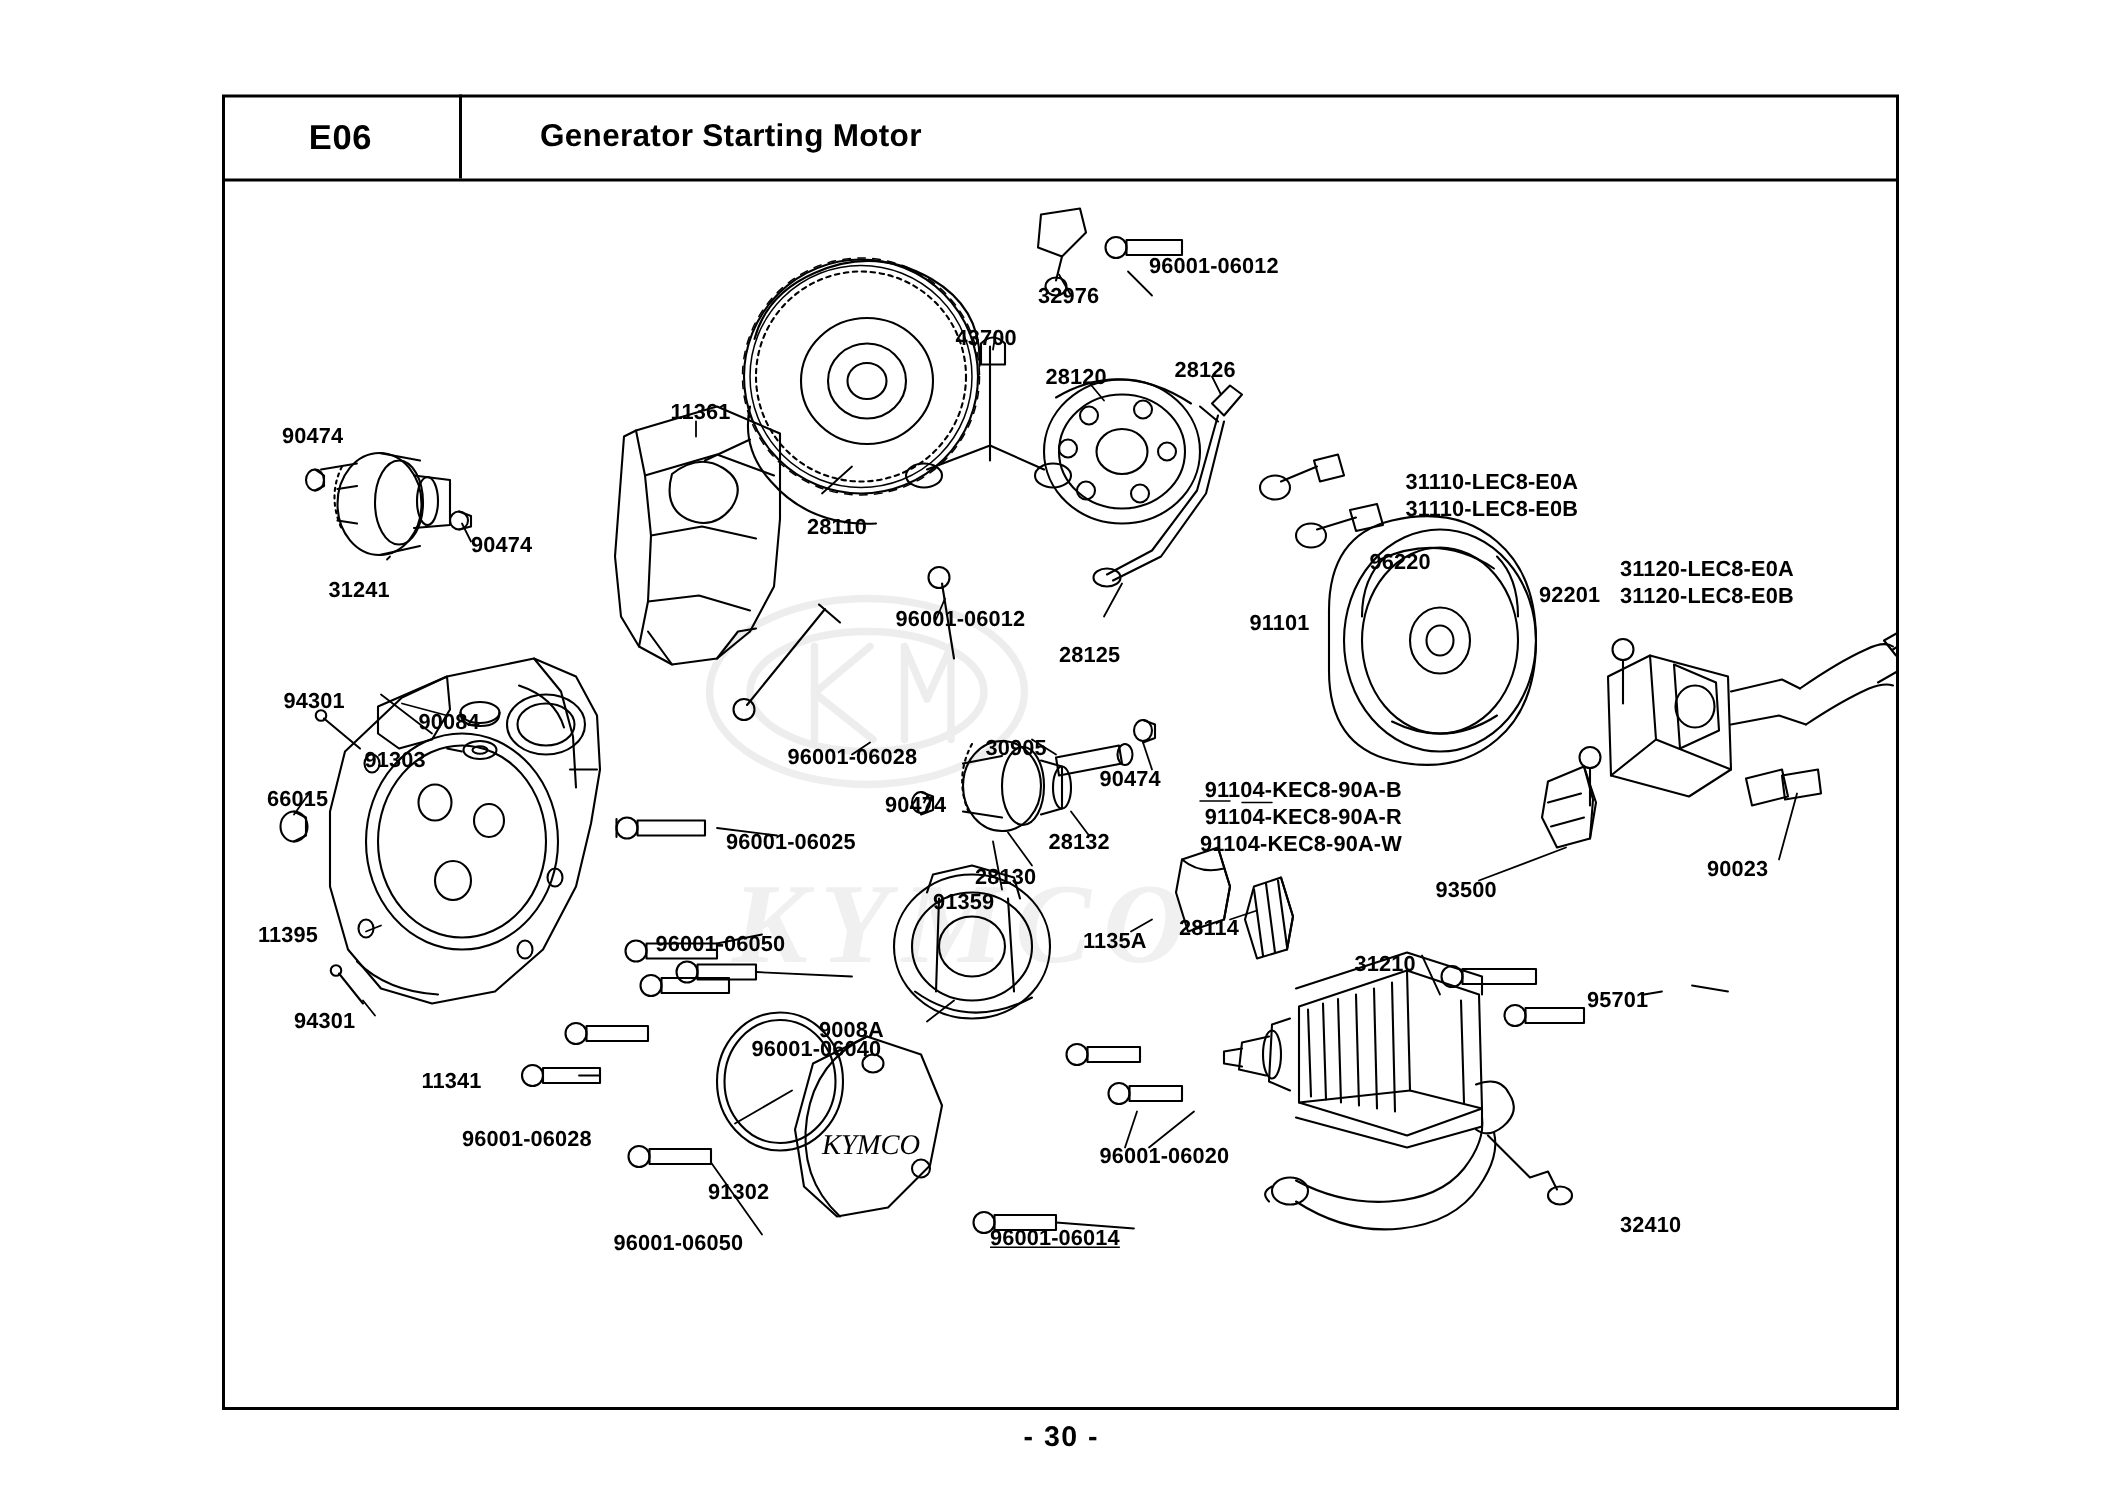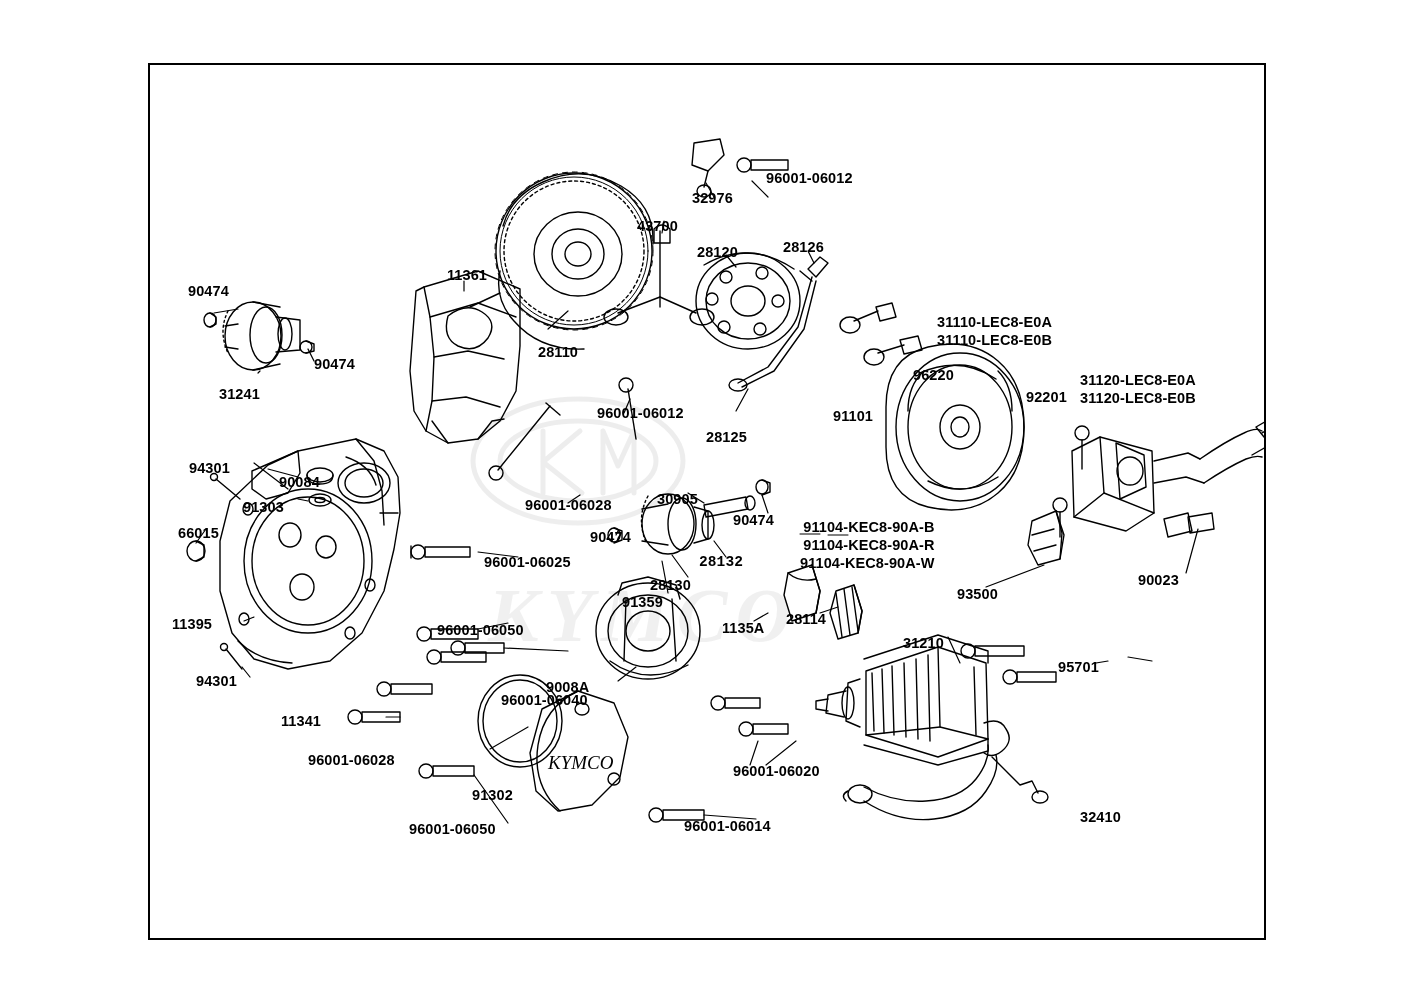--- a/index.html
+++ b/index.html
@@ -103,20 +103,26 @@
   }
   .label.multi { line-height: 1.25; text-align: right; }
 </style>
 </head>
 <body>
 
 <div id="page">
 
   <div class="sheet"></div>
 
+  <div class="title-bar">
+    <div class="title-code-cell">
+      <span class="title-code">E06</span>
+    </div>
+    <div class="title-text">Generator Starting Motor</div>
+  </div>
 
   <div class="diagram">
     <svg width="1118" height="819" viewBox="0 0 1118 819" xmlns="http://www.w3.org/2000/svg" fill="none" stroke="#000" stroke-width="1.4" stroke-linejoin="round" stroke-linecap="round">
 
       <g opacity="0.13" stroke="#7a7a7a" stroke-width="5" fill="none">
         <ellipse cx="430" cy="340" rx="105" ry="62"></ellipse>
         <ellipse cx="430" cy="340" rx="78" ry="40"></ellipse>
         <path d="M395 310 L395 372 M395 341 L432 310 M395 341 L434 372"></path>
         <path d="M455 310 L455 372 M455 310 L470 345 L486 310 L486 372"></path>
       </g>
@@ -531,21 +537,21 @@
     <div class="label" style="left:706px; top:401px;margin-top:28px;">28125</div>
     <div class="label" style="left:189px; top:460px;">94301</div>
     <div class="label" style="left:243px; top:474px;margin-left:36px;">90084</div>
     <div class="label" style="left:243px; top:499px;">91303</div>
     <div class="label" style="left:525px; top:497px;">96001-06028</div>
     <div class="label" style="left:657px; top:491px;">30905</div>
     <div class="label" style="left:733px; top:512px;">90474</div>
     <div class="label" style="left:178px; top:525px;">66015</div>
     <div class="label" style="left:456px; top:554px;margin-left:28px;">96001-06025</div>
     <div class="label" style="left:590px; top:529px;">90474</div>
-    <div class="label" style="left:699px; top:554px;font-family:Liberation Mono, monospace;">28132</div>
+    <div class="label" style="left:699px; top:554px;">28132</div>
     <div class="label multi" style="left:800px; top:518px; white-space:pre;">91104-KEC8-90A-B
 91104-KEC8-90A-R
 91104-KEC8-90A-W</div>
     <div class="label" style="left:1138px; top:572px;">90023</div>
     <div class="label" style="left:650px; top:577px;">28130</div>
     <div class="label" style="left:622px; top:594px;">91359</div>
     <div class="label" style="left:957px; top:586px;">93500</div>
     <div class="label" style="left:172px; top:616px;">11395</div>
     <div class="label" style="left:437px; top:622px;">96001-06050</div>
     <div class="label" style="left:722px; top:620px;">1135A</div>
@@ -554,17 +560,18 @@
     <div class="label" style="left:501px; top:650px;margin-top:42px;">96001-06040</div>
     <div class="label" style="left:1058px; top:659px;">95701</div>
     <div class="label" style="left:196px; top:673px;">94301</div>
     <div class="label" style="left:546px; top:679px;">9008A</div>
     <div class="label" style="left:281px; top:713px;">11341</div>
     <div class="label" style="left:308px; top:752px;">96001-06028</div>
     <div class="label" style="left:733px; top:763px;">96001-06020</div>
     <div class="label" style="left:472px; top:787px;">91302</div>
     <div class="label" style="left:1080px; top:809px;">32410</div>
     <div class="label" style="left:409px; top:821px;">96001-06050</div>
-    <div class="label" style="left:684px; top:818px;">96001-06014</div>
+    <div class="label" style="left:660px; top:818px;text-decoration:underline;">96001-06014</div>
   </div>
 
+  <div class="page-number">- 30 -</div>
 
 </div>
 
 </body></html>

